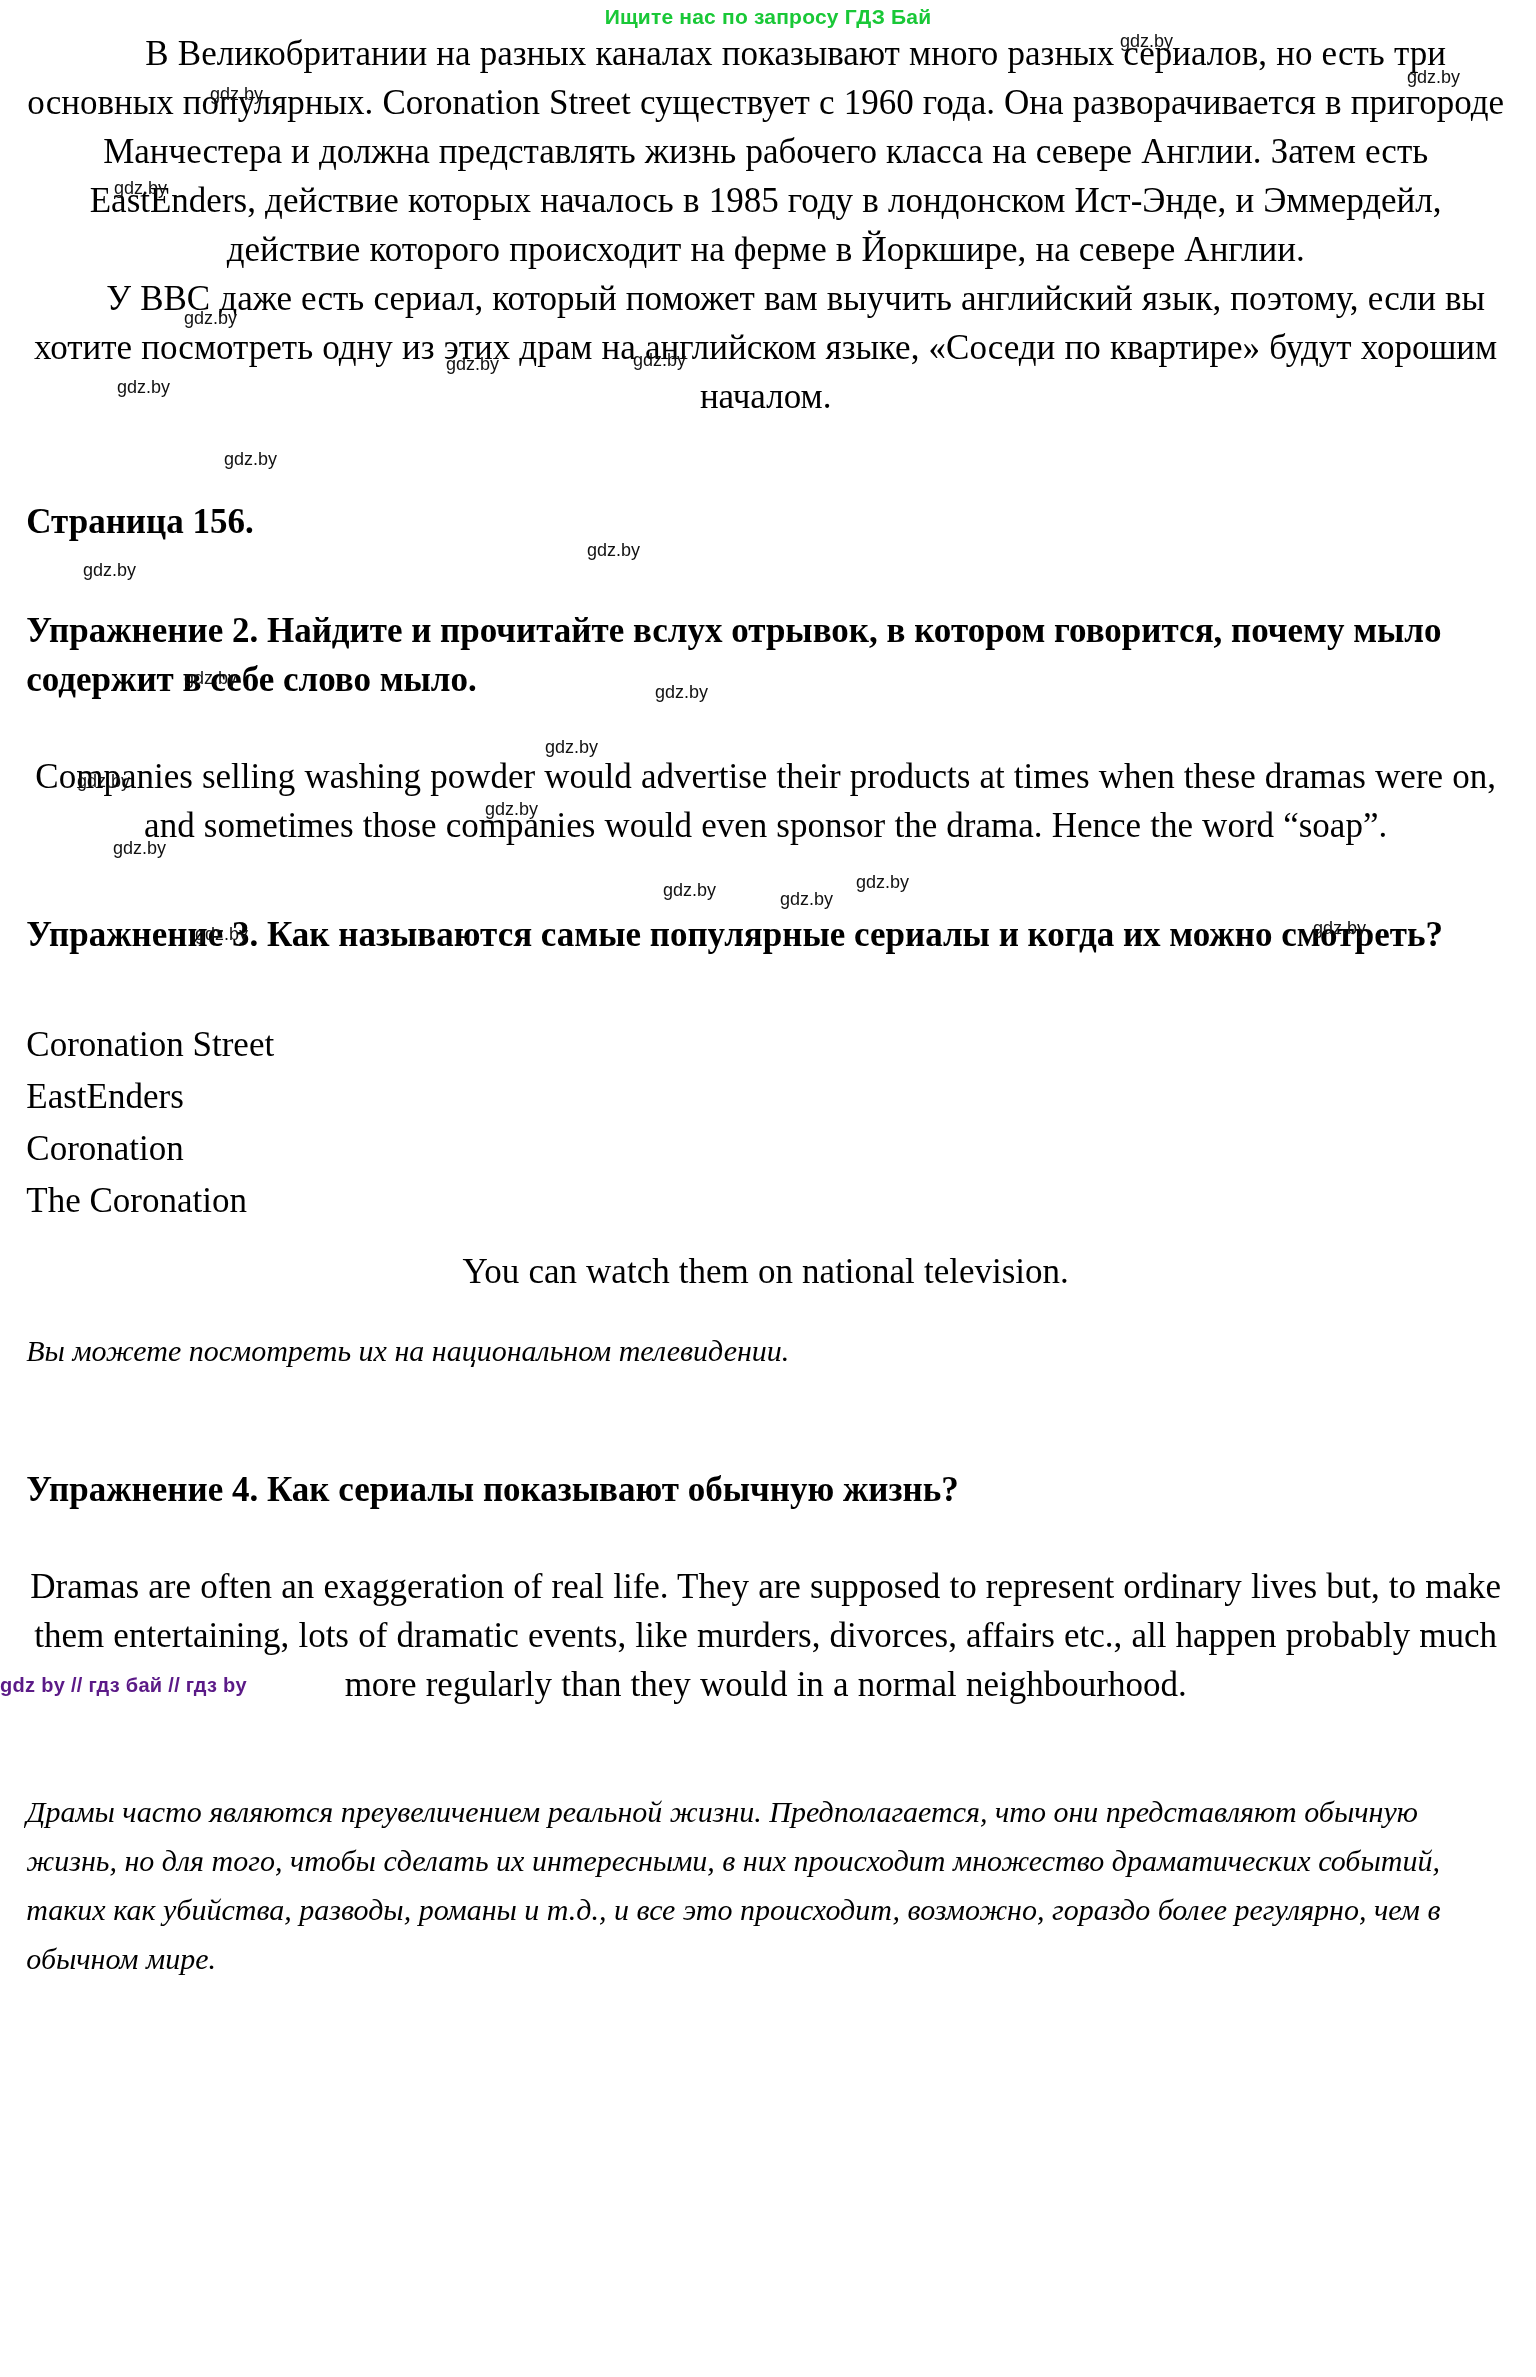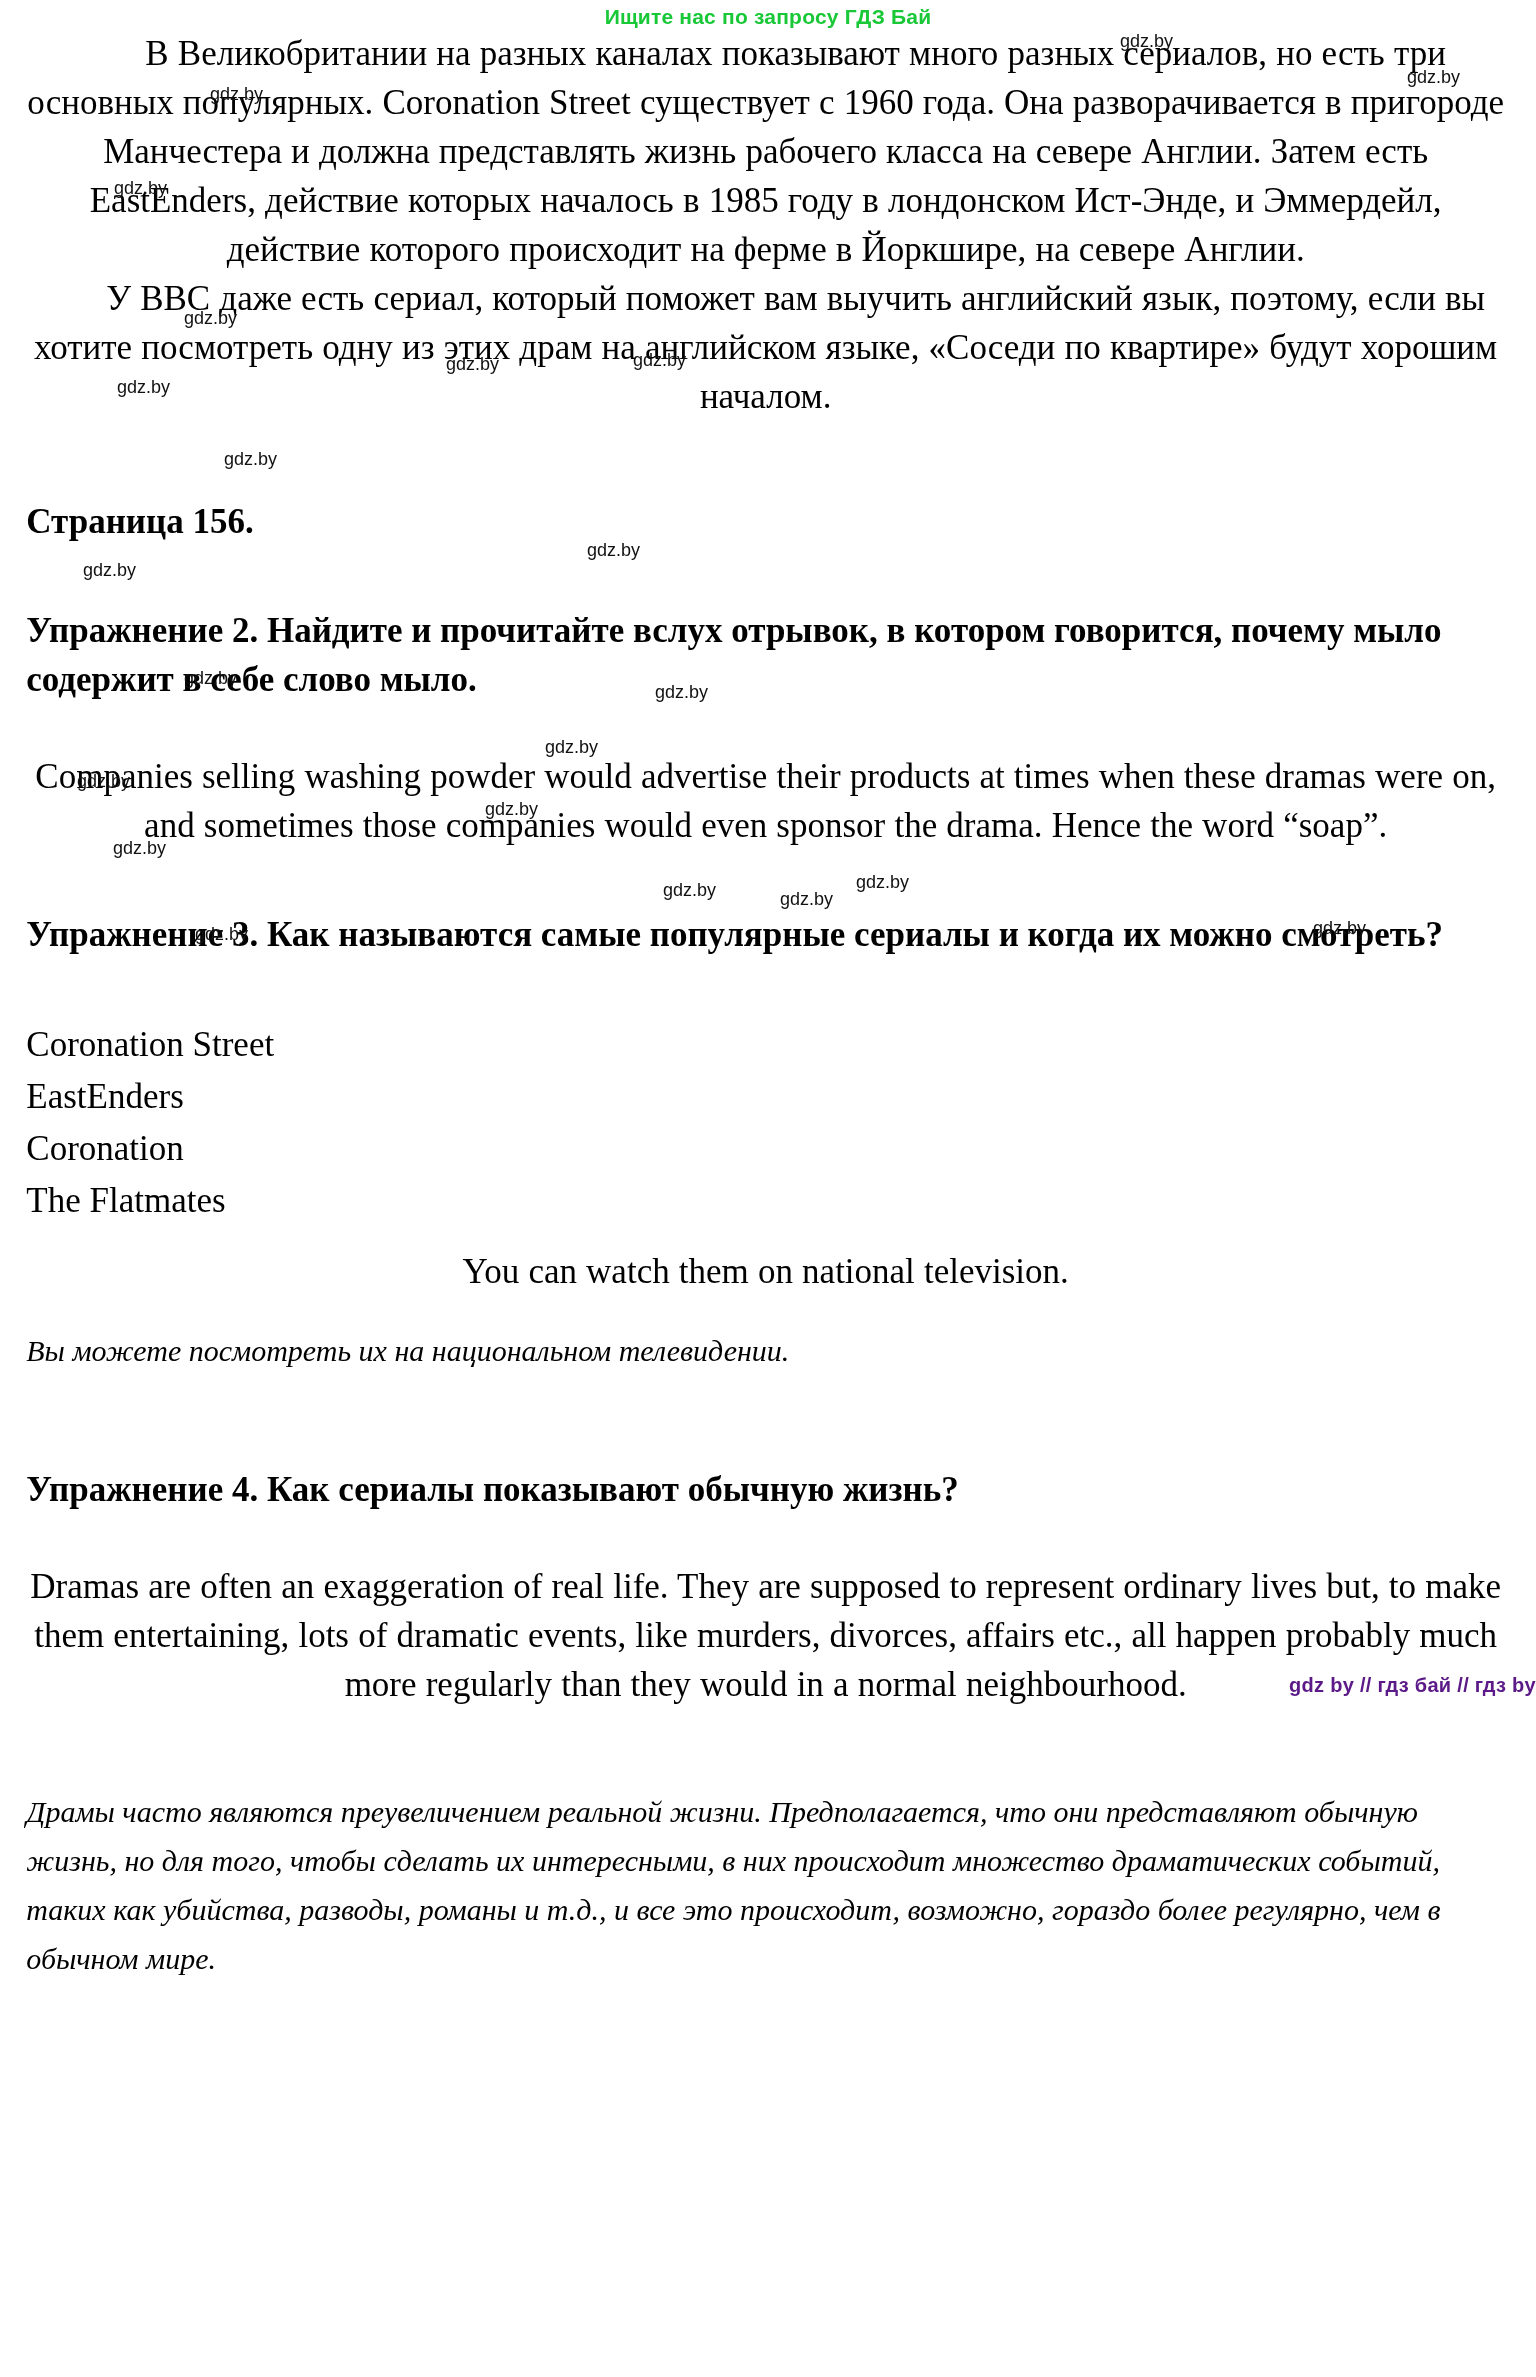--- a/index.html
+++ b/index.html
@@ -99,21 +99,21 @@
     pointer-events: none;
     user-select: none;
   }
 
   
   .footer {
     position: absolute;
     left: 0;
     bottom: 6.2px;
     width: 100%;
-    text-align: right;
+    text-align: left;
     font-family: "Liberation Sans", "DejaVu Sans", sans-serif;
     font-size: 20px;
     font-weight: bold;
     color: #5b1a87;
     letter-spacing: 0.3px;
   }
 </style>
 </head>
 <body>
 
@@ -143,21 +143,21 @@
 
     <div class="spacer-lg"></div>
 
     <h3 class="task">Упражнение 3. Как называются самые популярные сериалы и когда их можно смотреть?</h3>
 
     <div class="spacer-lg"></div>
 
     <div class="answer-line">Coronation Street</div>
     <div class="answer-line">EastEnders</div>
     <div class="answer-line">Coronation</div>
-    <div class="answer-line">The Flatmates</div>
+    <div class="answer-line">The Coronation</div>
 
     <div class="spacer-sm"></div>
 
     <p class="para">You can watch them on national television.</p>
 
     <p class="translation">Вы можете посмотреть их на национальном телевидении.</p>
 
     <div class="spacer-lg"></div>
 
     <h3 class="task">Упражнение 4. Как сериалы показывают обычную жизнь?</h3>

